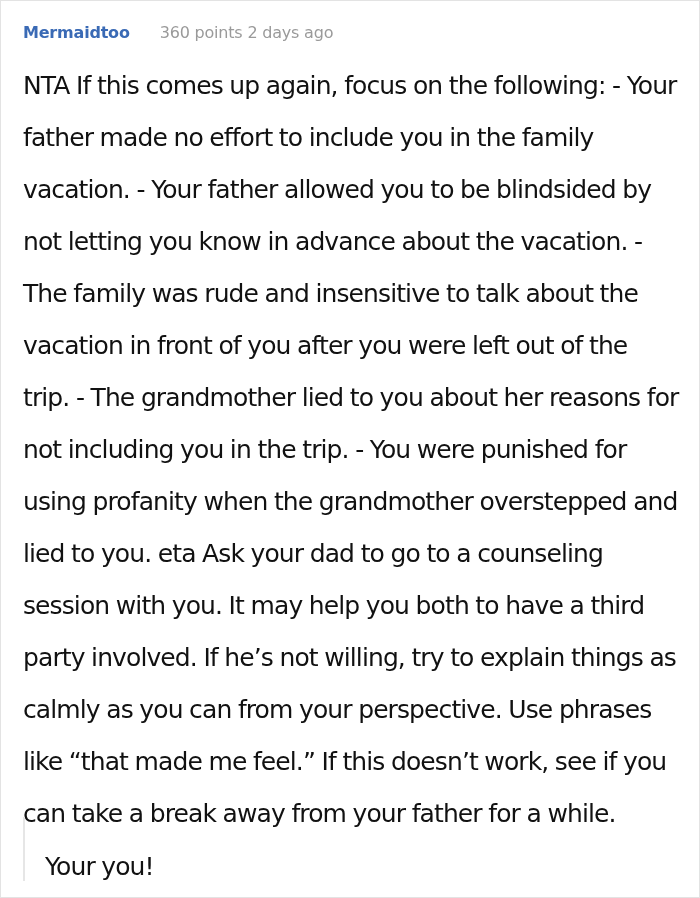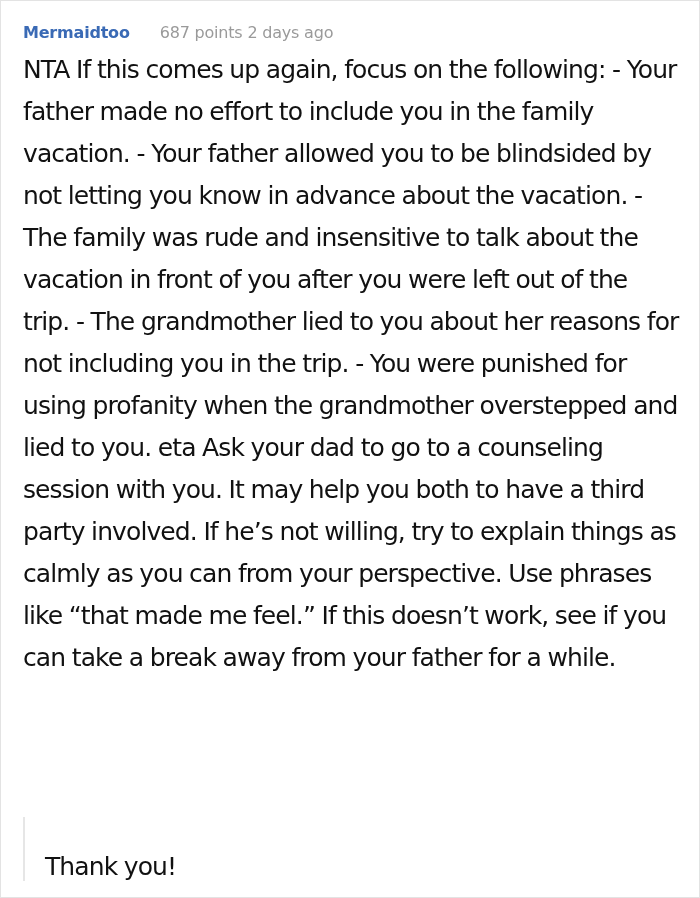--- a/index.html
+++ b/index.html
@@ -9,41 +9,41 @@
       width: 698px; height: 896px;
       border: 1px solid #e3e3e3;
       background: #ffffff;
       font-family: "DejaVu Sans", sans-serif;
     }
     .comment { position: absolute; left: 22px; top: 16px; right: 20px; }
     .meta { height: 30px; display: flex; align-items: center; white-space: nowrap; }
     .username { font-size: 16px; font-weight: bold; letter-spacing: -0.2px; }
     .points { font-size: 16px; color: #9a9a9a; margin-left: 30px; letter-spacing: -0.2px; }
     .body-text {
-      font-size: 25px; line-height: 42px; color: #111111;
-      margin-top: 2px; letter-spacing: -0.9px; word-spacing: -0.5px;
+      font-size: 25px; line-height: 52px; color: #111111;
+      margin-top: 13px; letter-spacing: -0.9px; word-spacing: -0.5px;
     }
     .reply {
       position: absolute; left: 22px; top: 816px; right: 20px;
       border-left: 2px solid #e6e6e6; padding-left: 20px;
       height: 64px;
     }
     .reply .meta { height: 30px; }
     .reply .body-text { margin-top: 0; line-height: 40px; }
   </style>
 </head>
 <body>
 
 <div class="card">
   <div class="comment">
     <div class="meta">
       <span class="username" style="color:#3a6ab5">Mermaidtoo</span>
-      <span class="points"><span>687 points</span> <span>2 days ago</span></span>
+      <span class="points"><span>360 points</span> <span>2 days ago</span></span>
     </div>
     <div class="body-text">NTA If this comes up again, focus on the following: - Your father made no effort to include you in the family vacation. - Your father allowed you to be blindsided by not letting you know in advance about the vacation. - The family was rude and insensitive to talk about the vacation in front of you after you were left out of the trip. - The grandmother lied to you about her reasons for not including you in the trip. - You were punished for using profanity when the grandmother overstepped and lied to you. eta Ask your dad to go to a counseling session with you. It may help you both to have a third party involved. If he’s not willing, try to explain things as calmly as you can from your perspective. Use phrases like “that made me feel.” If this doesn’t work, see if you can take a break away from your father for a while.</div>
   </div>
 
   <div class="reply">
     <div class="meta">
     </div>
-    <div class="body-text">Thank you!</div>
+    <div class="body-text">Your you!</div>
   </div>
 </div>
 
 </body></html>

